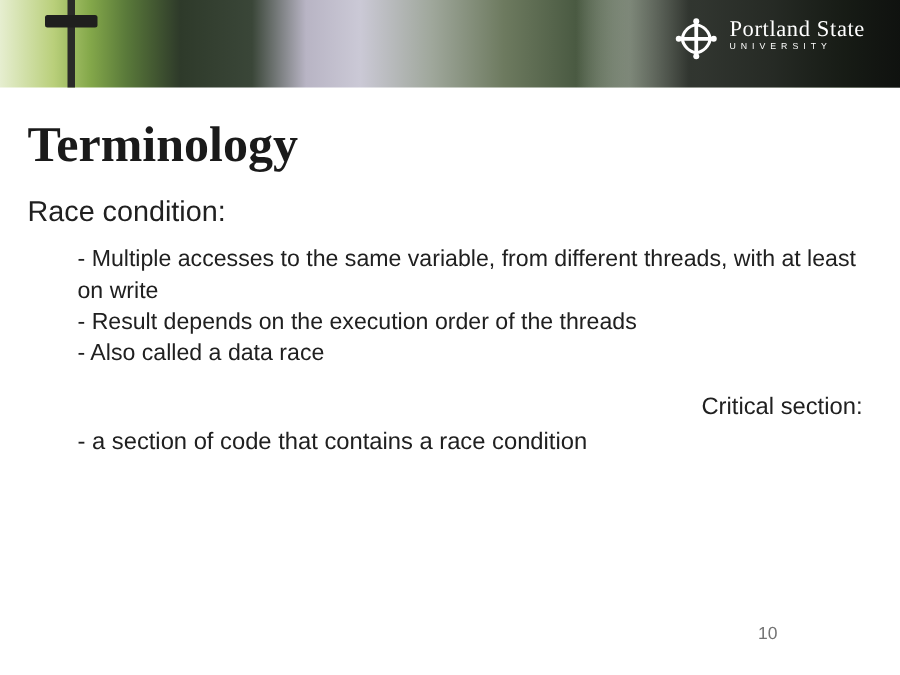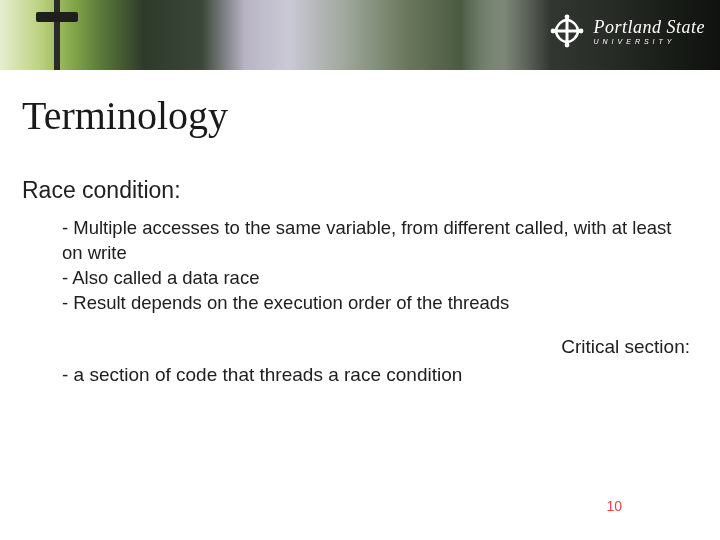--- a/index.html
+++ b/index.html
@@ -37,60 +37,58 @@
   }
   .banner-lamp {
     position: absolute;
     left: 36px; top: 12px;
     width: 42px; height: 10px;
     background: #1f1f1e;
     border-radius: 2px;
   }
   .logo {
     position: absolute;
-    right: 15px; top: 14px;
+    right: 28px; top: 14px;
     display: flex;
-    align-items: center;
     gap: 10px;
     color: #ffffff;
-    font-style: italic;
   }
   .logo svg { display: block; }
   .logo-text { line-height: 1; }
   .logo-text .line1 { font-family: Georgia, 'Times New Roman', serif; font-size: 18px; letter-spacing: 0.5px; }
   .logo-text .line2 { font-size: 7px; letter-spacing: 4px; margin-top: 2px; }
   .content {
     padding: 22px 30px 0 22px;
   }
   h1 {
     font-family: Georgia, 'Times New Roman', serif;
-    font-weight: normal;
+    font-weight: bold;
     font-size: 40px;
     color: #1a1a1a;
-    margin-bottom: 38px;
+    margin-bottom: 17px;
   }
   .sec-label {
     font-size: 23px;
     margin-bottom: 12px;
   }
   .items {
     margin-left: 40px;
     font-size: 18.5px;
     line-height: 1.35;
     margin-bottom: 20px;
   }
   .item { margin-bottom: 0px; }
   .sec2 .sec-label { font-size: 19px; margin-bottom: 4px; text-align: right; }
   .sec2 .items { font-size: 19px; }
   .page-num {
     position: absolute;
     right: 98px;
     bottom: 26px;
     font-size: 14px;
-    color: #ef4444;
+    color: #737373;
     text-align: right;
   }
 </style>
 </head>
 <body>
 
 <div class="banner">
   <div class="banner-pole"></div>
   <div class="banner-lamp"></div>
   <div class="banner-dark"></div>
@@ -109,27 +107,27 @@
     </div>
   </div>
 </div>
 
 <div class="content">
   <h1>Terminology</h1>
 
   <div class="sec1">
     <div class="sec-label">Race condition:</div>
     <div class="items">
-      <div class="item">- Multiple accesses to the same variable, from different called, with at least on write</div>
+      <div class="item">- Multiple accesses to the same variable, from different threads, with at least on write</div>
+      <div class="item">- Result depends on the execution order of the threads</div>
       <div class="item">- Also called a data race</div>
-      <div class="item">- Result depends on the execution order of the threads</div>
     </div>
   </div>
 
   <div class="sec2">
     <div class="sec-label">Critical section:</div>
     <div class="items">
-      <div class="item">-  a section of code that threads a race condition</div>
+      <div class="item">-  a section of code that contains a race condition</div>
     </div>
   </div>
 </div>
 
 <div class="page-num">10</div>
 
 </body></html>

